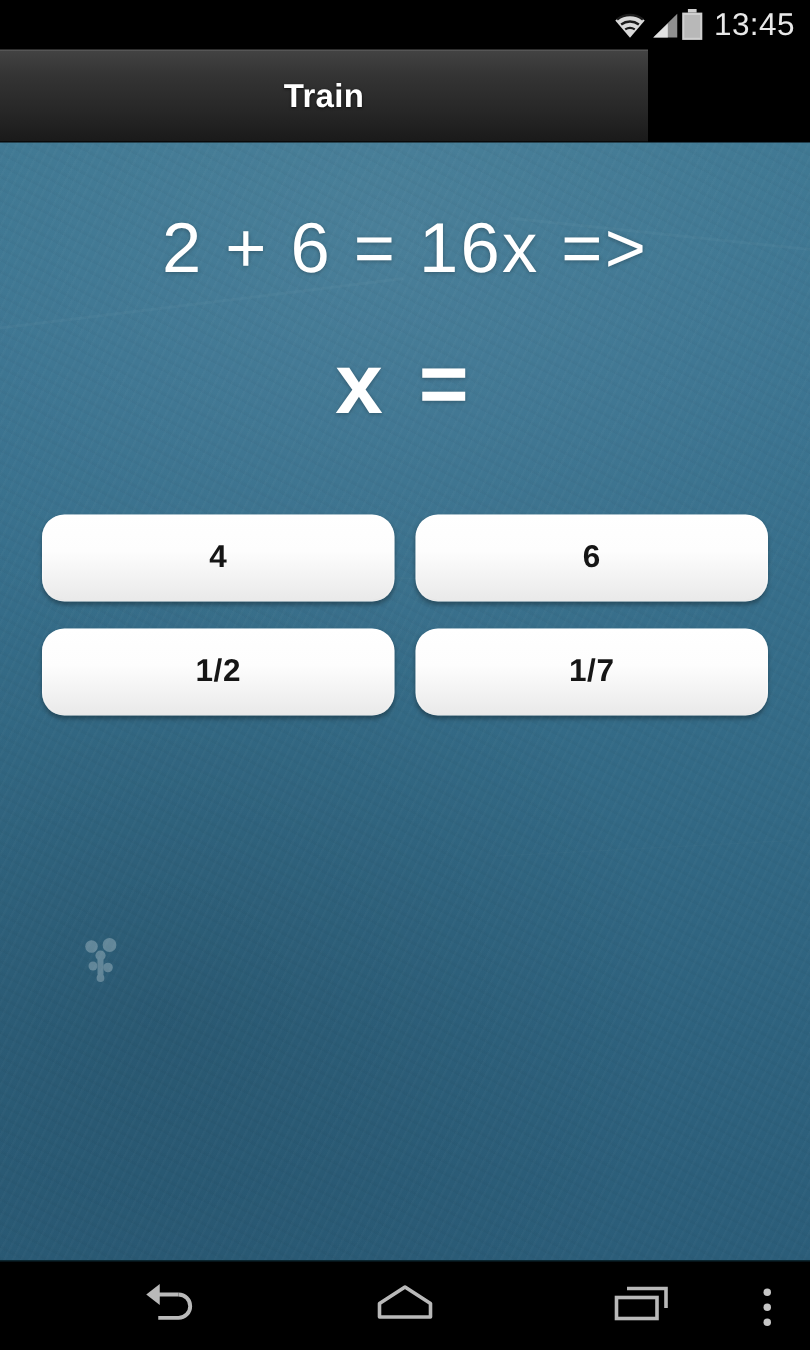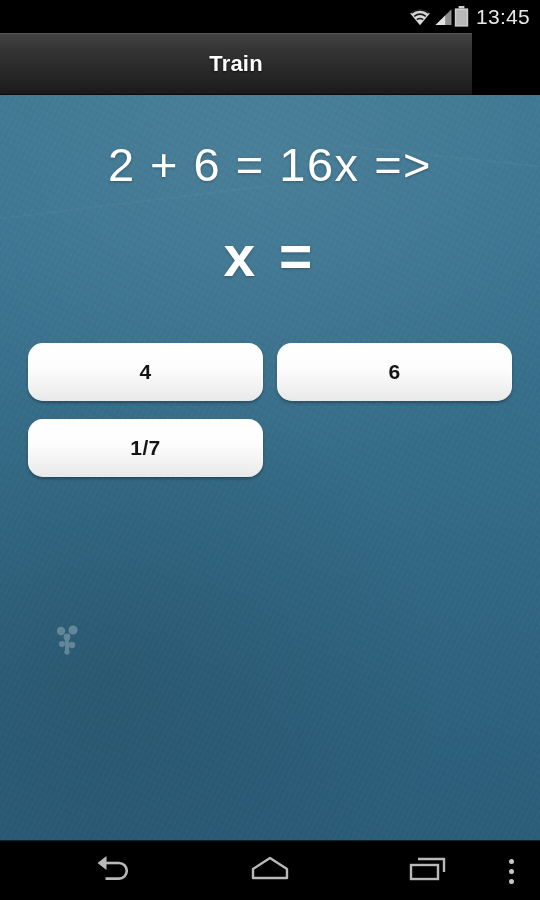--- a/index.html
+++ b/index.html
@@ -37,21 +37,21 @@
     font-size:21px;
     font-weight:400;
     letter-spacing:0.3px;
     margin-left:6px;
     line-height:1;
   }
 
   
   .titlebar {
     position:absolute; top:33px; left:0;
-    width:472px; height:62px;
+    width:432px; height:62px;
     background:linear-gradient(to bottom,#434343 0%,#343434 28%,#262626 70%,#1a1a1a 100%);
     border-bottom:1px solid #0a0a0a;
     display:flex; align-items:center; justify-content:center;
   }
   .titlebar-sheen {
     position:absolute; top:0; left:0; width:100%; height:1px;
     background:rgba(255,255,255,0.10);
   }
   .title-text {
     color:#ffffff;
@@ -230,20 +230,21 @@
         </g>
       </svg>
     </span>
 
     <div class="equation">2 + 6 = 16x =&gt;</div>
     <div class="answer-line">x =</div>
 
     <div class="options">
       <button class="opt-btn">4</button>
       <button class="opt-btn">6</button>
+      <button class="opt-btn">1/2</button>
       <button class="opt-btn">1/7</button>
     </div>
   </div>
 
   <div class="navbar">
 
     <div class="nav-btn nav-back">
       <span>
         <svg viewBox="0 0 46 34" width="46" height="34">
           <path d="M30 11 H16.5" stroke="#b9b9b9" stroke-width="2.6" fill="none"></path>

